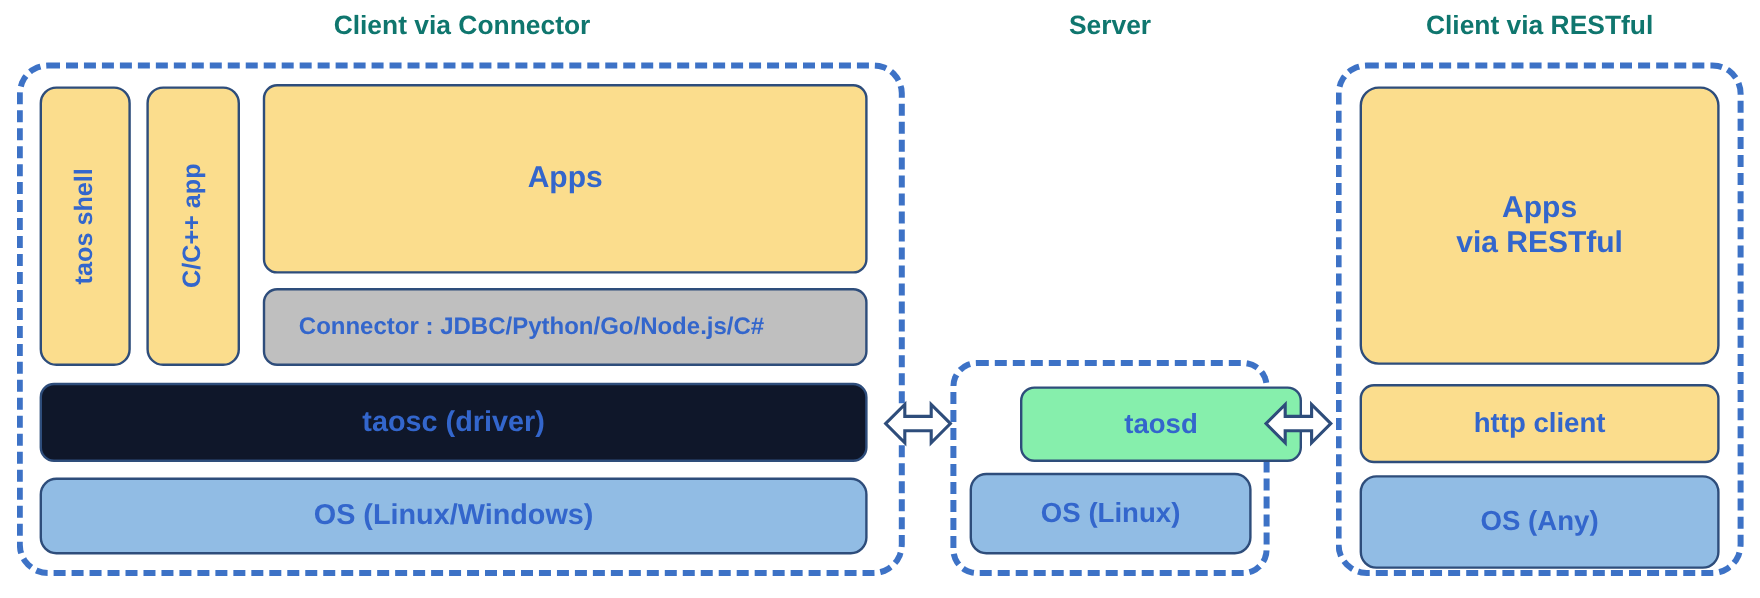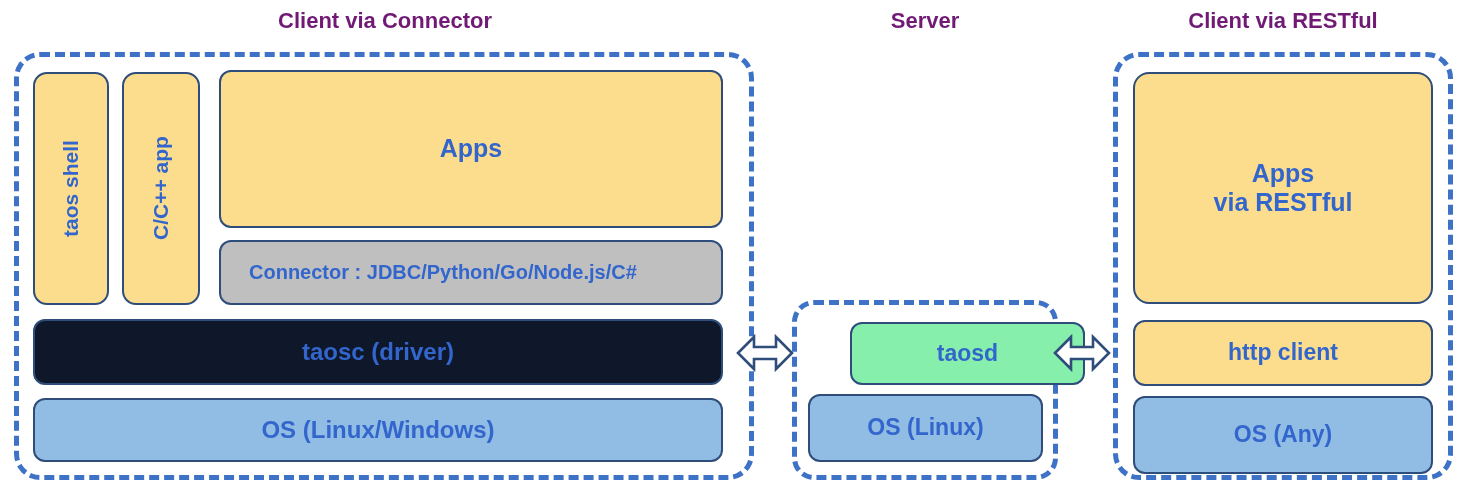--- a/index.html
+++ b/index.html
@@ -3,21 +3,21 @@
 <meta charset="utf-8">
 <style>
   html,body{margin:0;padding:0;background:#ffffff;}
   body{width:1467px;height:498px;position:relative;overflow:hidden;
        font-family:"Liberation Sans","DejaVu Sans",sans-serif;}
 
   .stage{position:absolute;left:0;top:0;width:1467px;height:498px;}
 
   
   .panel-title{
-    position:absolute;color:#701a75;font-weight:bold;font-size:22px;
+    position:absolute;color:#0f766e;font-weight:bold;font-size:22px;
     text-align:center;white-space:nowrap;line-height:26px;
   }
 
   
   .dashed-panel{
     position:absolute;box-sizing:border-box;
     border:5px dashed #3D72C6;border-radius:26px;background:transparent;
   }
 
   
@@ -25,21 +25,21 @@
     position:absolute;box-sizing:border-box;
     border:2.5px solid #2E4D7B;border-radius:12px;
     display:flex;align-items:center;justify-content:center;
     color:#3366CC;font-weight:bold;font-size:21px;
     text-align:center;line-height:1.18;
   }
   .box.vert{writing-mode:vertical-rl;transform:rotate(180deg);border-radius:14px;}
   .box.yellow{background:#FBDD8D;}
   .box.grey{background:#BFBFBF;}
   .box.orange{background:#0f172a;}
-  .box.blue{background:#91BCE4;}
+  .box.blue{background:#91BCE4;border-radius:14px;}
   .box.green{background:#86efac;margin-left:42px;}
   .box.pad-left{justify-content:flex-start;padding-left:28px;}
 
   .multiline{white-space:pre-line;}
 
   
   .arrow{position:absolute;}
 </style>
 </head>
 <body>

